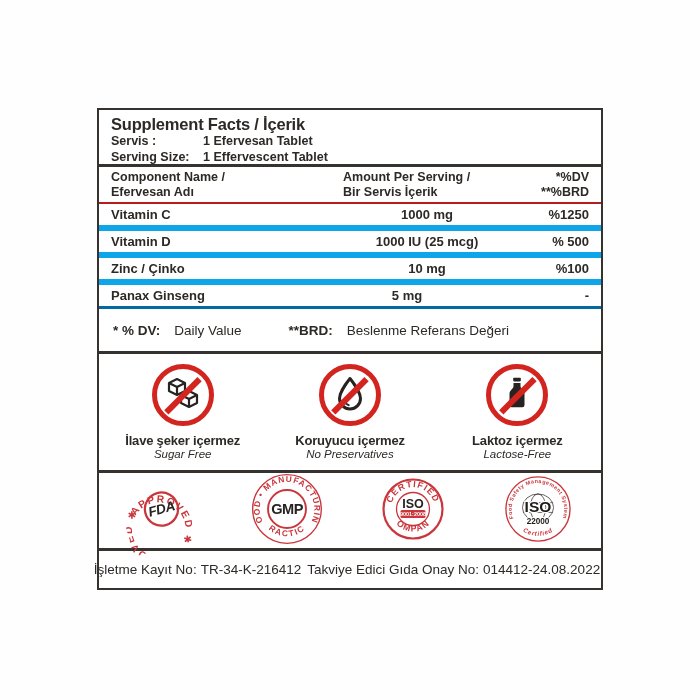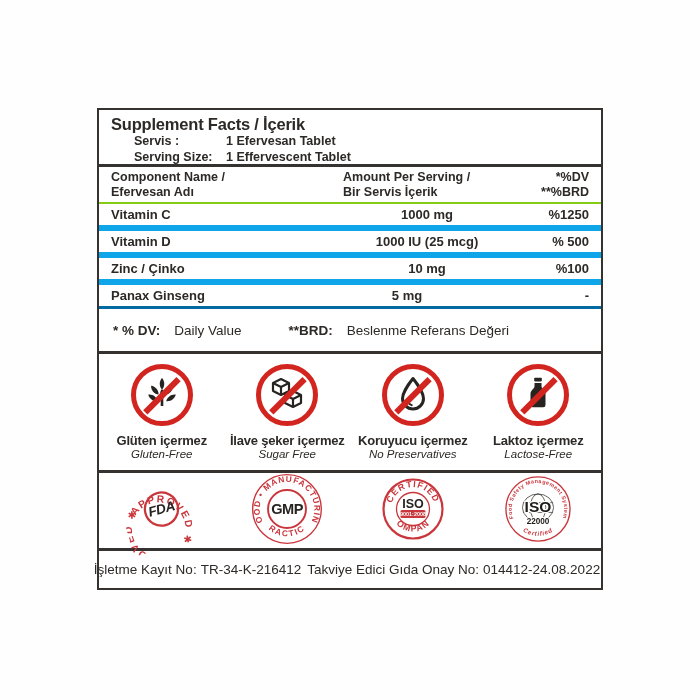--- a/index.html
+++ b/index.html
@@ -6,25 +6,25 @@
   .page{position:relative;width:700px;height:700px;background:#fefefe;overflow:hidden;
         font-family:"Liberation Sans","DejaVu Sans",sans-serif;color:#2c2926;}
   .label-box{position:absolute;left:97px;top:108px;width:506px;height:482px;
              border:2px solid #35322f;background:#fff;box-sizing:border-box;
              display:flex;flex-direction:column;}
   .sec{box-sizing:border-box;}
 
   
   .sec-title{height:57px;border-bottom:3px solid #35322f;padding:4px 12px 0;}
   .main-title{font-size:16.5px;font-weight:700;letter-spacing:-0.2px;line-height:20px;}
-  .serv-row{display:flex;font-size:12.5px;font-weight:600;line-height:15.5px;margin-left:23px;}
+  .serv-row{display:flex;font-size:12.5px;font-weight:600;line-height:15.5px;}
   .serv-row .lbl{width:92px;}
 
   
-  .sec-thead{height:37px;border-bottom:2px solid #84cc16;display:flex;align-items:center;
+  .sec-thead{height:37px;border-bottom:2px solid #b91c1c;display:flex;align-items:center;
              padding:0 12px;font-size:12.5px;font-weight:700;line-height:15px;}
   .c-name{flex:1;}
   .c-amt{width:200px;padding-left:16px;box-sizing:border-box;}
   .c-dv{width:62px;text-align:right;}
 
   
   .t-row{height:21px;border-bottom:6px solid #0ea5e9;display:flex;align-items:center;
          padding:0 12px;font-size:13px;font-weight:600;}
   .t-row.last{height:21px;border-bottom:3px solid #0369a1;gap:20px;}
   .t-row .cell-name{flex:1;}
@@ -118,40 +118,20 @@
 
     <div class="sec sec-foot">
       <b>* % DV:</b>
       <span class="val">Daily Value</span>
       <b class="foot-brd">**BRD:</b>
       <span class="val">Beslenme Referans Değeri</span>
     </div>
 
     <div class="sec sec-icons">
 
-      <div class="ff-col">
-        <div class="no-circle">
-          <span>
-            <svg width="34" height="34" viewBox="0 0 34 34">
-              <g fill="#262320">
-                <path transform="translate(17,9)" d="M0,-7 C3,-3.8 3,1.4 0,4.6 C-3,1.4 -3,-3.8 0,-7 Z"></path>
-                <path transform="translate(10.6,15) rotate(-40)" d="M0,-7 C3,-3.8 3,1.4 0,4.6 C-3,1.4 -3,-3.8 0,-7 Z"></path>
-                <path transform="translate(23.4,15) rotate(40)" d="M0,-7 C3,-3.8 3,1.4 0,4.6 C-3,1.4 -3,-3.8 0,-7 Z"></path>
-                <path transform="translate(9,22.5) rotate(-55)" d="M0,-7 C3,-3.8 3,1.4 0,4.6 C-3,1.4 -3,-3.8 0,-7 Z"></path>
-                <path transform="translate(25,22.5) rotate(55)" d="M0,-7 C3,-3.8 3,1.4 0,4.6 C-3,1.4 -3,-3.8 0,-7 Z"></path>
-                <path transform="translate(17,19)" d="M0,-6 C2.6,-3.2 2.6,1.2 0,4 C-2.6,1.2 -2.6,-3.2 0,-6 Z"></path>
-              </g>
-              <line x1="17" y1="22" x2="17" y2="30" stroke="#262320" stroke-width="2.6"></line>
-            </svg>
-          </span>
-          <div class="no-slash"></div>
-        </div>
-        <div class="ff-tr">Glüten içermez</div>
-        <div class="ff-en">Gluten-Free</div>
-      </div>
 
       <div class="ff-col">
         <div class="no-circle">
           <span>
             <svg width="38" height="38" viewBox="0 0 38 38" fill="none" stroke="#262320" stroke-width="2.2" stroke-linejoin="round">
               <path d="M13,5 L21,9 L21,17 L13,21 L5,17 L5,9 Z"></path>
               <path d="M5,9 L13,13 L21,9 M13,13 L13,21"></path>
               <path d="M25,17 L33,21 L33,29 L25,33 L17,29 L17,21 Z"></path>
               <path d="M17,21 L25,25 L33,21 M25,25 L25,33"></path>
             </svg>

